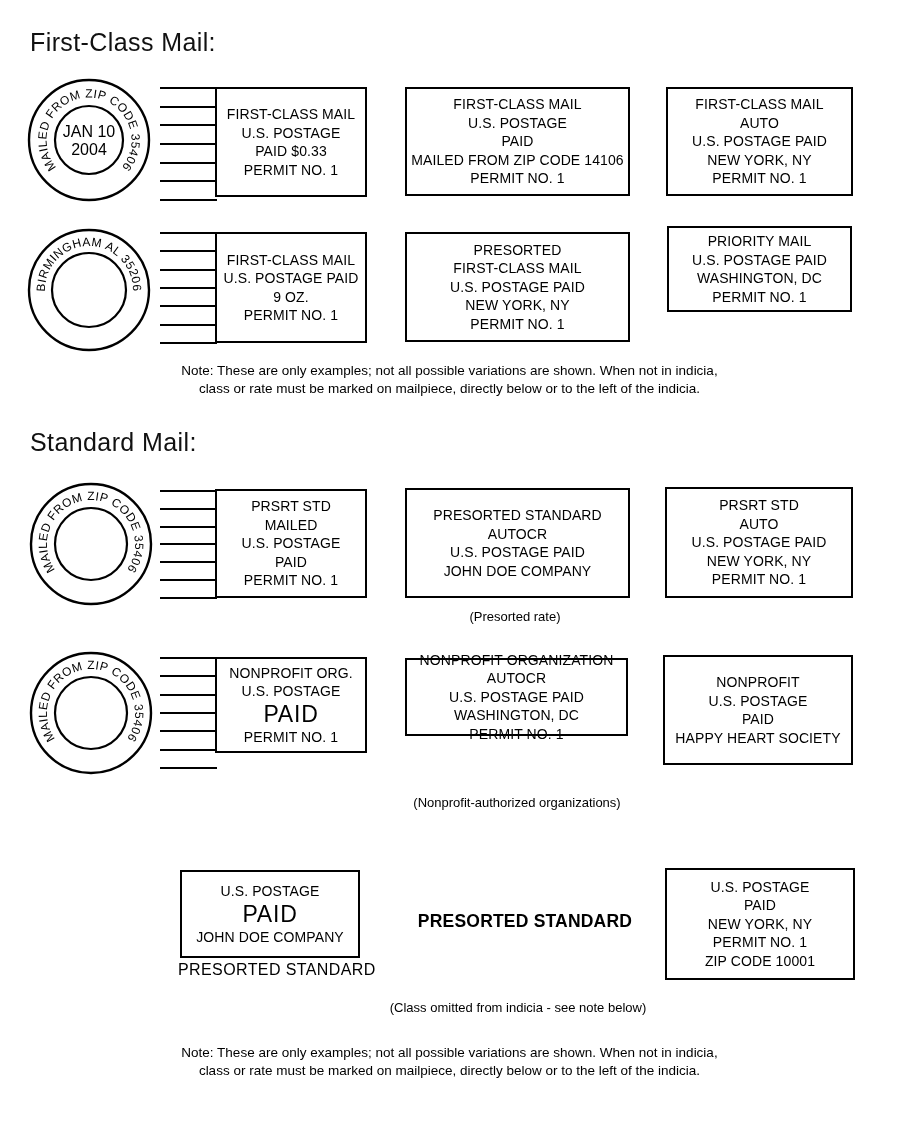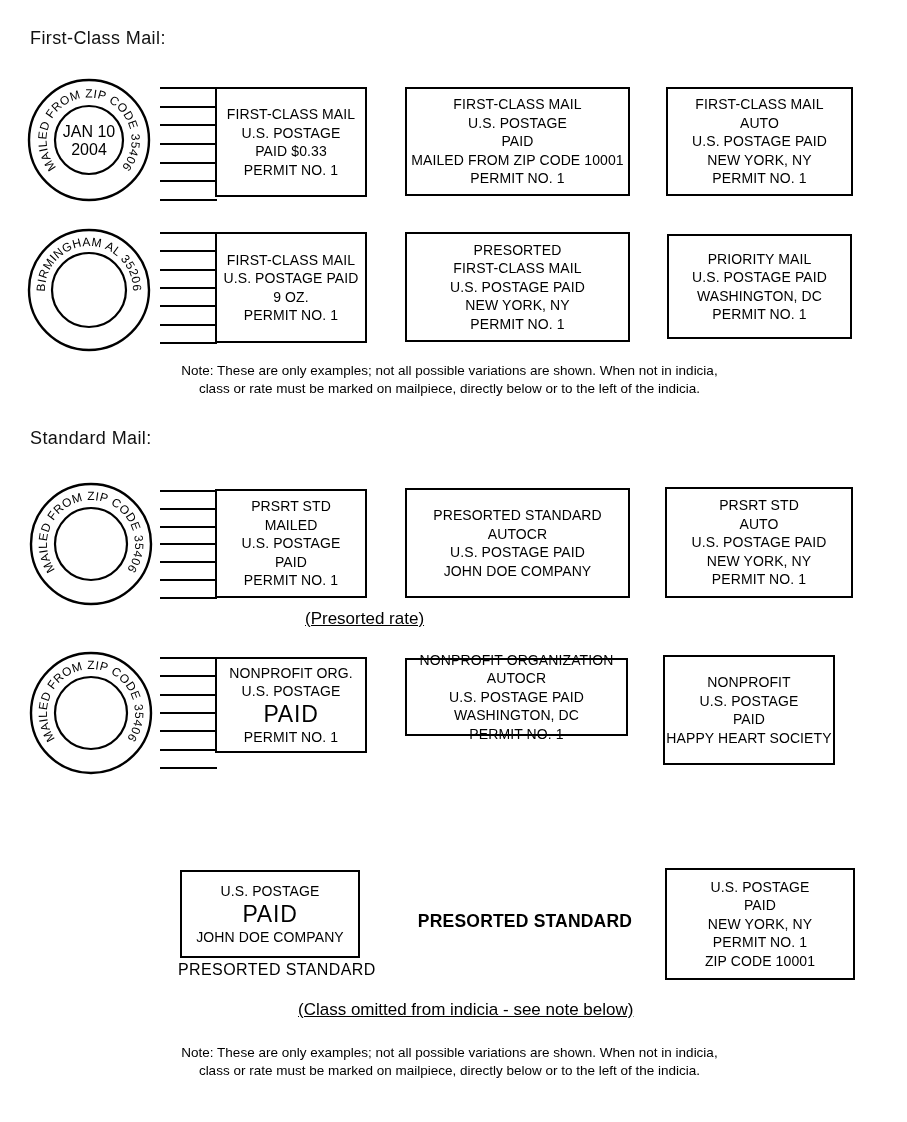--- a/index.html
+++ b/index.html
@@ -1,30 +1,30 @@
 <!DOCTYPE html>
 <html><head>
 <meta charset="utf-8">
 <style>
   * { margin:0; padding:0; box-sizing:border-box; }
   html,body { background:#fff; }
   body { font-family:"Liberation Sans", sans-serif; color:#000; }
   .canvas { position:relative; width:907px; height:1122px; background:#fff; overflow:hidden; }
-  .h { position:absolute; font-size:18px; letter-spacing:.4px; font-weight:400; color:#111; }
+  .h { position:absolute; font-size:25px; letter-spacing:.4px; font-weight:400; color:#111; }
   .ibox { position:absolute; border:2px solid #000; display:flex; flex-direction:column;
           align-items:center; justify-content:center; text-align:center;
           font-size:14px; line-height:18.5px; letter-spacing:.1px; background:#fff; }
   .bline { display:block; white-space:nowrap; }
   .bline.big { font-size:23px; line-height:27px; letter-spacing:.8px; }
   .bars { position:absolute; }
   .stamp { position:absolute; }
   .ring { fill:none; stroke:#000; }
   .ringtext { font-size:12px; letter-spacing:.5px; fill:#000; }
   .ctext { font-size:16px; text-anchor:middle; fill:#000; }
-  .caption { position:absolute; font-size:17px; text-align:left;text-decoration:underline; }
+  .caption { position:absolute; font-size:13px; text-align:center; }
   .note { position:absolute; left:0; right:8px; text-align:center; font-size:13.5px; line-height:17.5px; }
   .sublabel { position:absolute; font-size:16px; letter-spacing:.4px; }
   .centerbold { position:absolute; font-weight:700; font-size:17.5px; letter-spacing:.2px; text-align:center; }
 </style>
 </head>
 <body>
 
 <div class="canvas">
 
   <div class="h" style="left:30px;top:28px">First-Class Mail:</div>
@@ -45,21 +45,21 @@
   <div class="ibox" style="left:215px;top:87px;width:152px;height:110px">
       <span class="bline">FIRST-CLASS MAIL</span>
       <span class="bline">U.S. POSTAGE</span>
       <span class="bline">PAID $0.33</span>
       <span class="bline">PERMIT NO. 1</span>
     </div>
   <div class="ibox" style="left:405px;top:87px;width:225px;height:109px">
       <span class="bline">FIRST-CLASS MAIL</span>
       <span class="bline">U.S. POSTAGE</span>
       <span class="bline">PAID</span>
-      <span class="bline">MAILED FROM ZIP CODE 10001</span>
+      <span class="bline">MAILED FROM ZIP CODE 14106</span>
       <span class="bline">PERMIT NO. 1</span>
     </div>
   <div class="ibox" style="left:666px;top:87px;width:187px;height:109px">
       <span class="bline">FIRST-CLASS MAIL</span>
       <span class="bline">AUTO</span>
       <span class="bline">U.S. POSTAGE PAID</span>
       <span class="bline">NEW YORK, NY</span>
       <span class="bline">PERMIT NO. 1</span>
     </div>
 
@@ -80,21 +80,21 @@
       <span class="bline">9 OZ.</span>
       <span class="bline">PERMIT NO. 1</span>
     </div>
   <div class="ibox" style="left:405px;top:232px;width:225px;height:110px">
       <span class="bline">PRESORTED</span>
       <span class="bline">FIRST-CLASS MAIL</span>
       <span class="bline">U.S. POSTAGE PAID</span>
       <span class="bline">NEW YORK, NY</span>
       <span class="bline">PERMIT NO. 1</span>
     </div>
-  <div class="ibox" style="left:667px;top:234px;width:185px;height:105px">
+  <div class="ibox" style="left:667px;top:226px;width:185px;height:86px">
       <span class="bline">PRIORITY MAIL</span>
       <span class="bline">U.S. POSTAGE PAID</span>
       <span class="bline">WASHINGTON, DC</span>
       <span class="bline">PERMIT NO. 1</span>
     </div>
 
   <div class="note" style="top:362px">
     <div>Note: These are only examples; not all possible variations are shown. When not in indicia,</div>
     <div>class or rate must be marked on mailpiece, directly below or to the left of the indicia.</div>
   </div>
@@ -152,45 +152,46 @@
       <span class="bline big">PAID</span>
       <span class="bline">PERMIT NO. 1</span>
     </div>
   <div class="ibox" style="left:405px;top:658px;width:223px;height:78px">
       <span class="bline">NONPROFIT ORGANIZATION</span>
       <span class="bline">AUTOCR</span>
       <span class="bline">U.S. POSTAGE PAID</span>
       <span class="bline">WASHINGTON, DC</span>
       <span class="bline">PERMIT NO. 1</span>
     </div>
-  <div class="ibox" style="left:663px;top:655px;width:172px;height:110px">
+  <div class="ibox" style="left:663px;top:655px;width:190px;height:110px">
       <span class="bline">NONPROFIT</span>
       <span class="bline">U.S. POSTAGE</span>
       <span class="bline">PAID</span>
       <span class="bline">HAPPY HEART SOCIETY</span>
     </div>
 
+  <div class="caption" style="left:307px;top:795px;width:420px">(Nonprofit-authorized organizations)</div>
 
   <div class="ibox" style="left:180px;top:870px;width:180px;height:88px">
       <span class="bline">U.S. POSTAGE</span>
       <span class="bline big">PAID</span>
       <span class="bline">JOHN DOE COMPANY</span>
     </div>
   <div class="sublabel" style="left:178px;top:961px">PRESORTED STANDARD</div>
 
   <div class="centerbold" style="left:370px;top:911px;width:310px">PRESORTED STANDARD</div>
 
   <div class="ibox" style="left:665px;top:868px;width:190px;height:112px">
       <span class="bline">U.S. POSTAGE</span>
       <span class="bline">PAID</span>
       <span class="bline">NEW YORK, NY</span>
       <span class="bline">PERMIT NO. 1</span>
       <span class="bline">ZIP CODE 10001</span>
     </div>
 
-  <div class="caption" style="left:298px;top:1000px;width:420px">(Class omitted from indicia - see note below)</div>
+  <div class="caption" style="left:308px;top:1000px;width:420px">(Class omitted from indicia - see note below)</div>
 
   <div class="note" style="top:1044px">
     <div>Note: These are only examples; not all possible variations are shown. When not in indicia,</div>
     <div>class or rate must be marked on mailpiece, directly below or to the left of the indicia.</div>
   </div>
 
 </div>
 
 </body></html>

